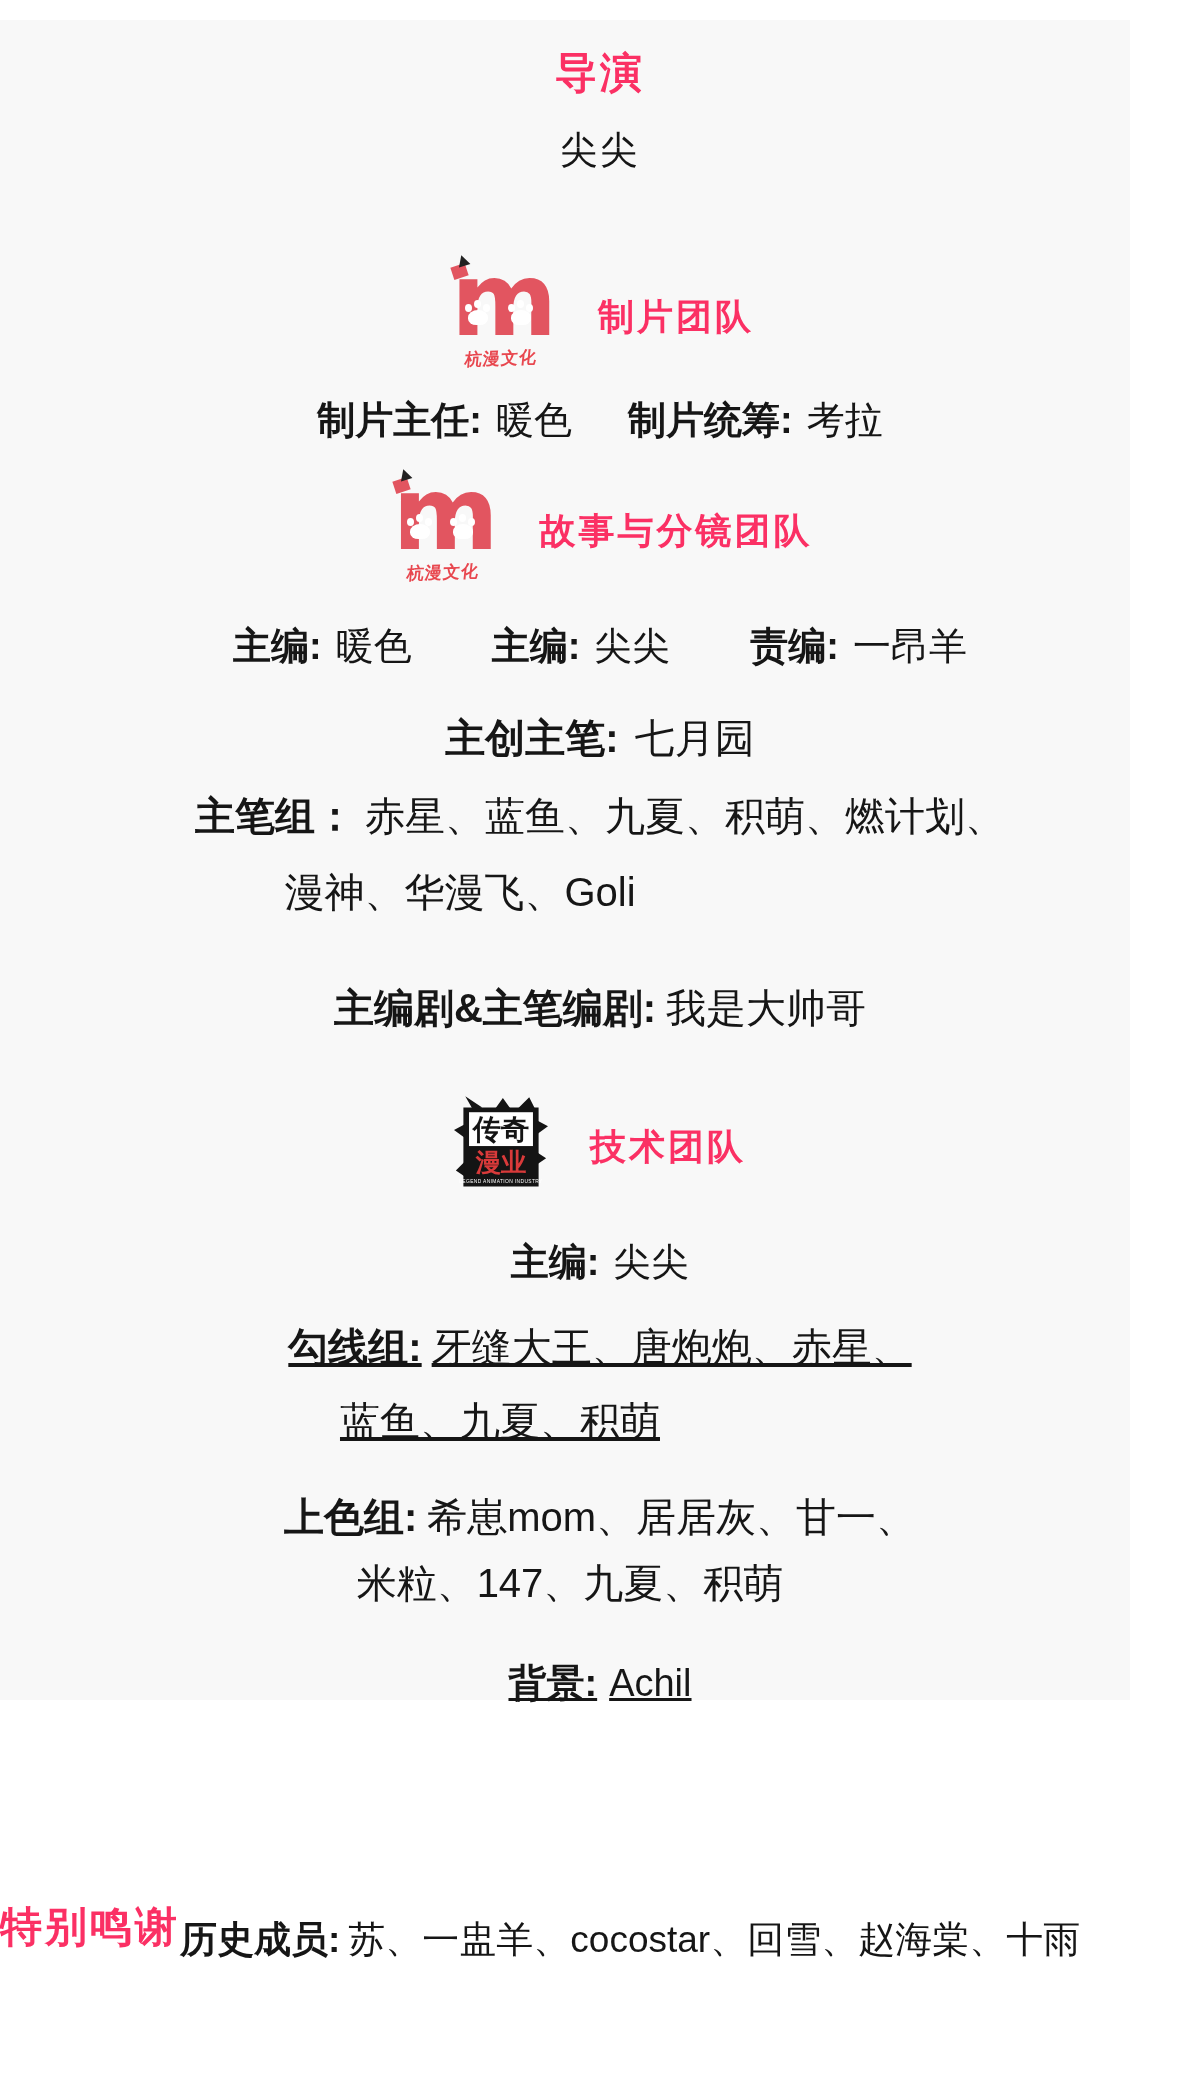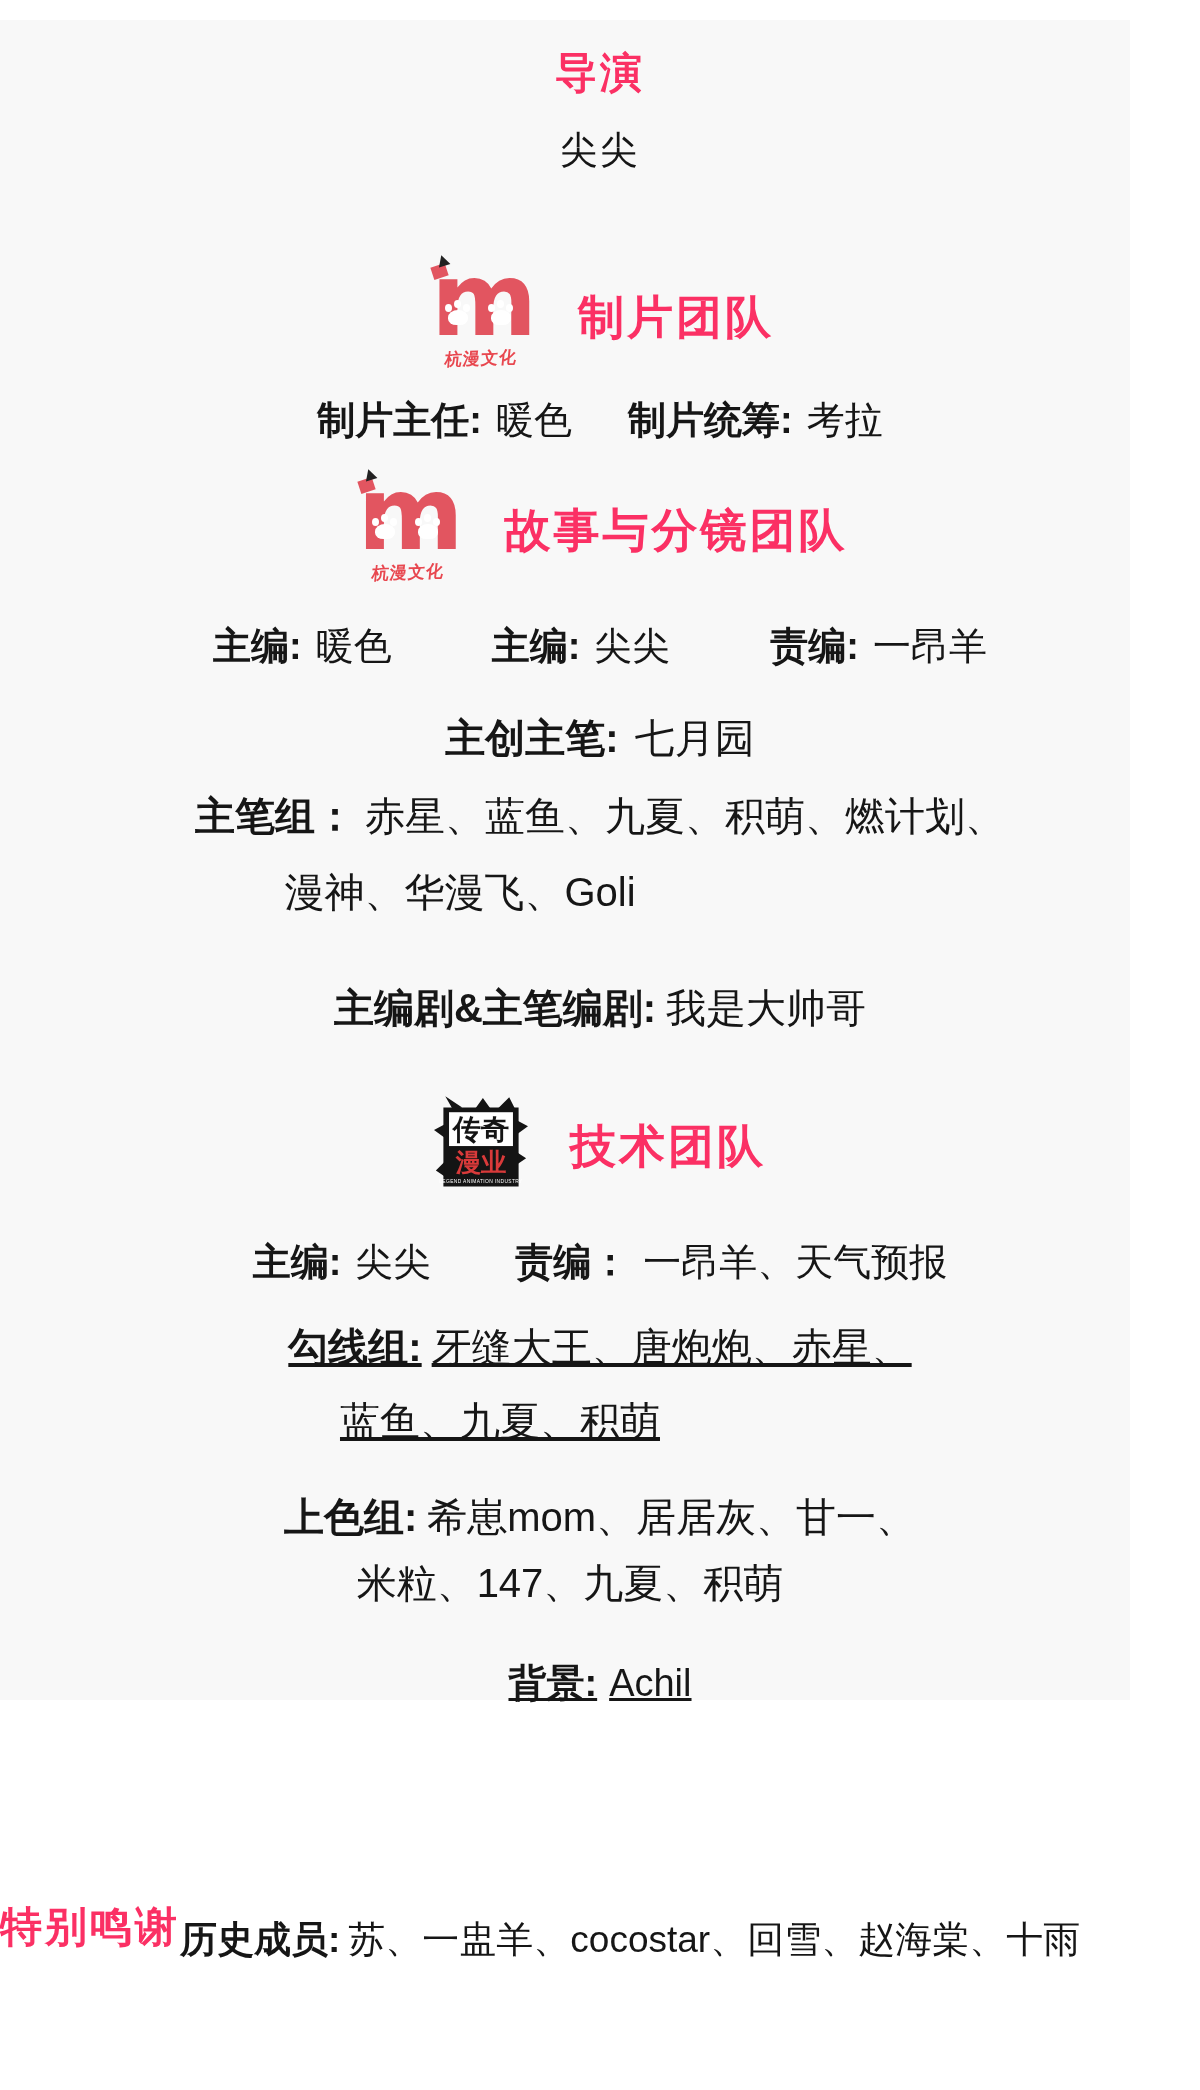--- a/index.html
+++ b/index.html
@@ -33,28 +33,28 @@
   .pink-heading {
     color: var(--accent-pink);
     font-weight: 700;
     letter-spacing: 3px;
     line-height: 1.1;
   }
   .h-director { font-size: 42px; margin-top: 30px; }
   .director-name { font-size: 38px; line-height: 1.1; margin-top: 34px; font-weight: 500; letter-spacing: 2px; }
 
   .section-header { display: flex; align-items: center; gap: 42px; }
-  .section-header .title { font-size: 46px; text-align: right; }
+  .section-header .title { font-size: 36px; text-align: right; }
   .sh-1 { margin-top: 92px; }
   .sh-2 { margin-top: 36px; }
   .sh-3 { margin-top: 66px; }
 
   .roles-row { display: flex; align-items: baseline; line-height: 1.1; font-size: 38px; }
   .rr-1 { margin-top: 30px; gap: 56px; }
-  .rr-2 { margin-top: 42px; gap: 100px; }
+  .rr-2 { margin-top: 42px; gap: 80px; }
   .rr-3 { margin-top: 44px; gap: 84px; }
   .role { white-space: nowrap; }
   .role .lbl { font-weight: 700; margin-right: 14px; }
   .role .nm { font-weight: 400; }
 
   .lead-row { margin-top: 48px; font-size: 40px; line-height: 1.1; }
   .lead-row .lbl { font-weight: 700; margin-right: 16px; }
 
   .group { text-align: center; font-size: 40px; line-height: 1.1; }
   .group .lbl { font-weight: 700; margin-right: 10px; }
@@ -217,23 +217,20 @@
         <text x="50" y="80" text-anchor="middle" font-size="27" font-weight="bold" fill="var(--legend-red)">漫业</text>
         <text x="50" y="92" text-anchor="middle" font-size="5.2" letter-spacing="0.4" fill="#ffffff">LEGEND ANIMATION INDUSTRY</text>
       </svg>
       <div class="pink-heading title">技术团队</div>
     </div>
 
     <div class="roles-row rr-3">
       <span class="role">
         <span class="lbl">主编:</span><span class="nm">尖尖</span>
       </span>
-      <span class="role">
-        <span class="lbl">责编：</span><span class="nm">一昂羊、天气预报</span>
-      </span>
     </div>
 
     <div class="group g-lineart">
       <div class="l1">
         <span class="lbl">勾线组:</span><span class="nm">牙缝大王、唐炮炮、赤星、</span>
       </div>
       <div class="l2 nm">蓝鱼、九夏、积萌</div>
     </div>
 
     <div class="group g-color">

